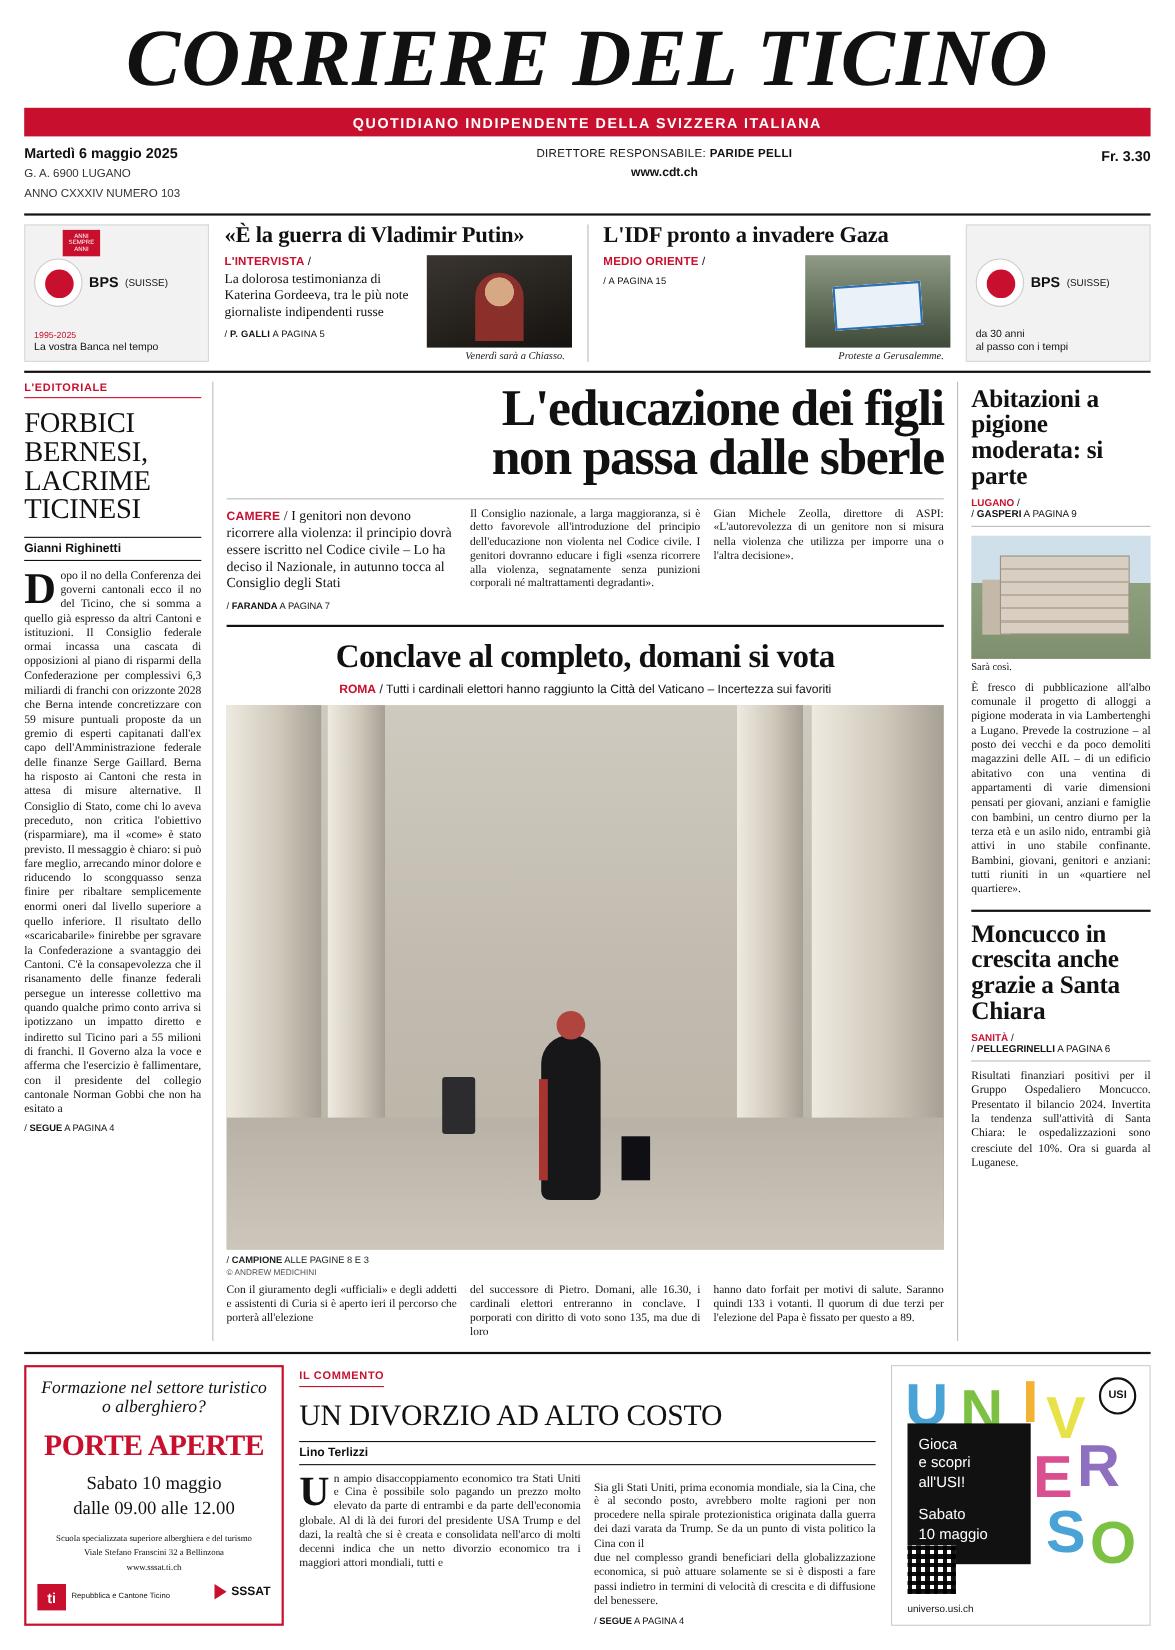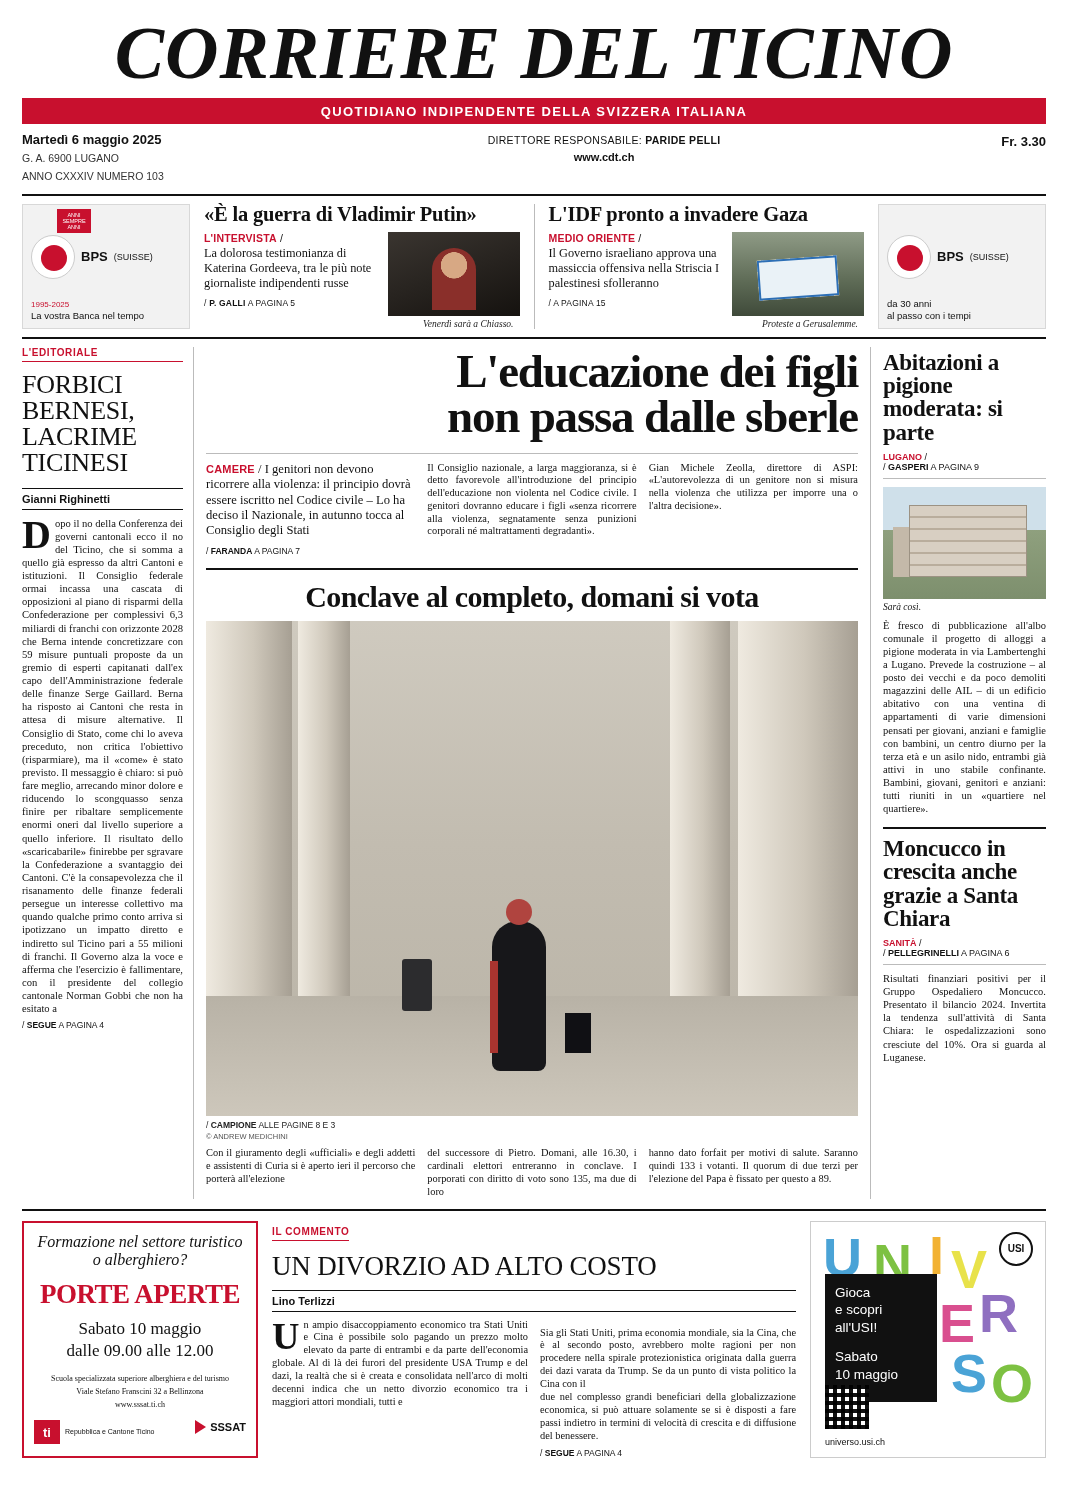--- a/index.html
+++ b/index.html
@@ -246,21 +246,21 @@
     height:112px; margin-top:8px;
     background:linear-gradient(180deg,#cfe0ea 0%,#cfe0ea 38%,#8fa07e 38%,#7d8f6d 100%);
     position:relative; overflow:hidden;
   }
   .r-photo .bld {
     position:absolute; left:26px; top:18px; width:118px; height:72px;
     background:repeating-linear-gradient(180deg,#d8cfc2 0 10px,#b9ad9c 10px 12px);
     border:1px solid #9c9283;
   }
   .r-photo .bld2 { position:absolute; left:10px; top:40px; width:26px;height:50px;background:#c4b9a9; }
-  .r-cap { font-style:italic; font-size:9.5px; margin-top:3px; }
+  .r-cap { font-size:9.5px; margin-top:3px; }
   .r-body { font-size:10.5px; line-height:1.24; text-align:justify; margin-top:7px; }
   .r-divider { border-top:2px solid #111; margin:12px 0 8px 0; }
 
   
   .bottom {
     display:flex; gap:0; margin-top:10px; border-top:2px solid #111; padding-top:10px;
   }
   .promo {
     width:236px; flex:0 0 236px;
     border:2px solid #c8102e; padding:10px 10px 8px 10px; text-align:center;
@@ -370,21 +370,20 @@
       <div class="photo-cap" style="text-align:right;padding-right:6px">Venerdì sarà a Chiasso.</div>
     </div>
 
     <div class="teaser">
       <h2>L'IDF pronto a invadere Gaza</h2>
       <div class="teaser-body">
         <div class="teaser-text">
           <div class="kicker">
             <span>MEDIO ORIENTE</span><span class="sl"> /</span>
           </div>
-          <p>Il Governo israeliano approva una massiccia offensiva nella Striscia I palestinesi sfolleranno</p>
           <div class="teaser-ref">
             / <span>A PAGINA 15</span>
           </div>
         </div>
         <div>
           <div class="teaser-photo p2"></div>
         </div>
       </div>
       <div class="photo-cap" style="text-align:right;padding-right:6px">Proteste a Gerusalemme.</div>
     </div>
@@ -431,20 +430,24 @@
             / <b>FARANDA</b>
             <span>A PAGINA 7</span>
           </div>
         </div>
         <div class="dcol">Il Consiglio nazionale, a larga maggioranza, si è detto favorevole all'introduzione del principio dell'educazione non violenta nel Codice civile. I genitori dovranno educare i figli «senza ricorrere alla violenza, segnatamente senza punizioni corporali né maltrattamenti degradanti».</div>
         <div class="dcol">Gian Michele Zeolla, direttore di ASPI: «L'autorevolezza di un genitore non si misura nella violenza che utilizza per imporre una o l'altra decisione».</div>
       </div>
 
       <div class="conclave-wrap">
         <div class="conclave-title">Conclave al completo, domani si vota</div>
+        <div class="conclave-sub">
+          <b>ROMA</b>
+          <span> / </span><span>Tutti i cardinali elettori hanno raggiunto la Città del Vaticano – Incertezza sui favoriti</span>
+        </div>
         <div class="conclave-photo">
           <div class="cp-col l1"></div>
           <div class="cp-col l2"></div>
           <div class="cp-col r1"></div>
           <div class="cp-col r2"></div>
           <div class="cp-floor"></div>
           <div class="cp-bin"></div>
           <div class="cp-figure"></div>
           <div class="cp-bag"></div>
         </div>

